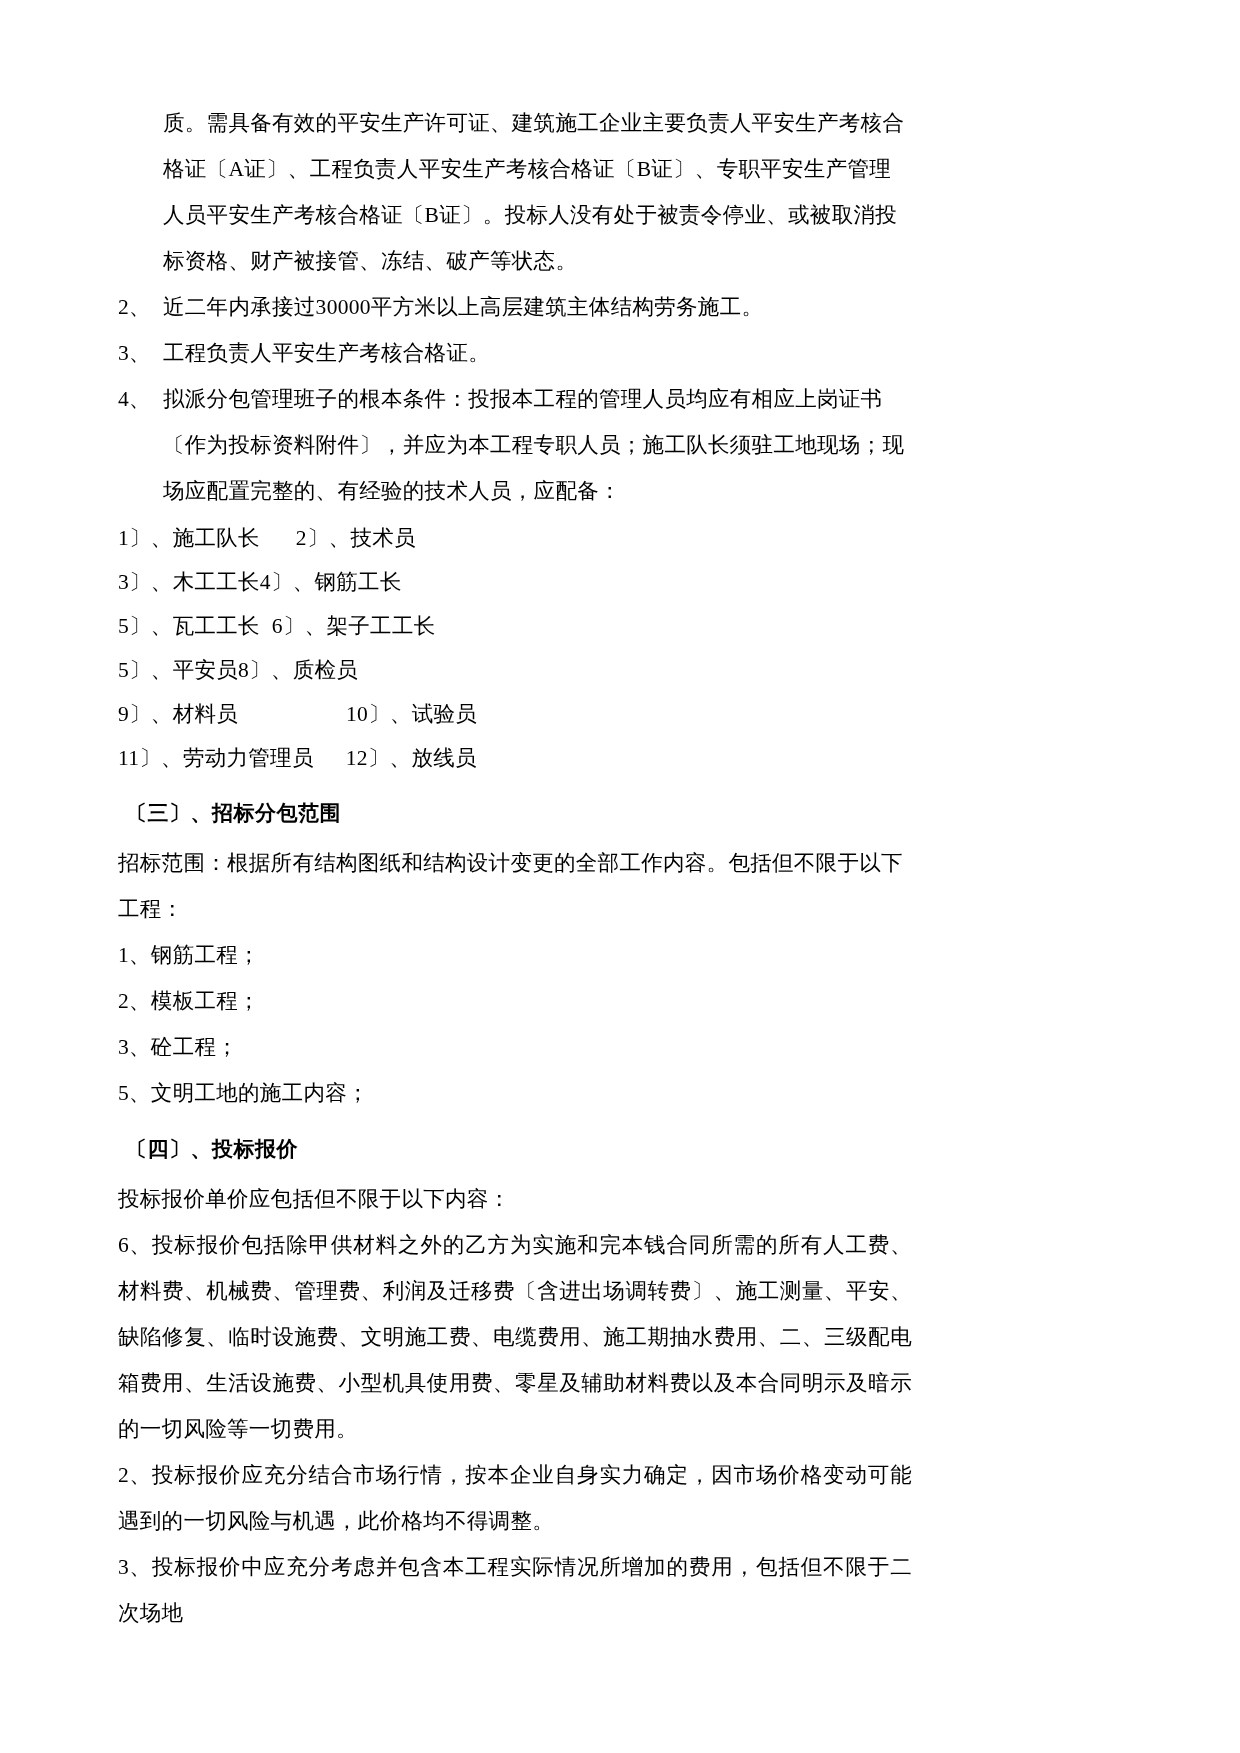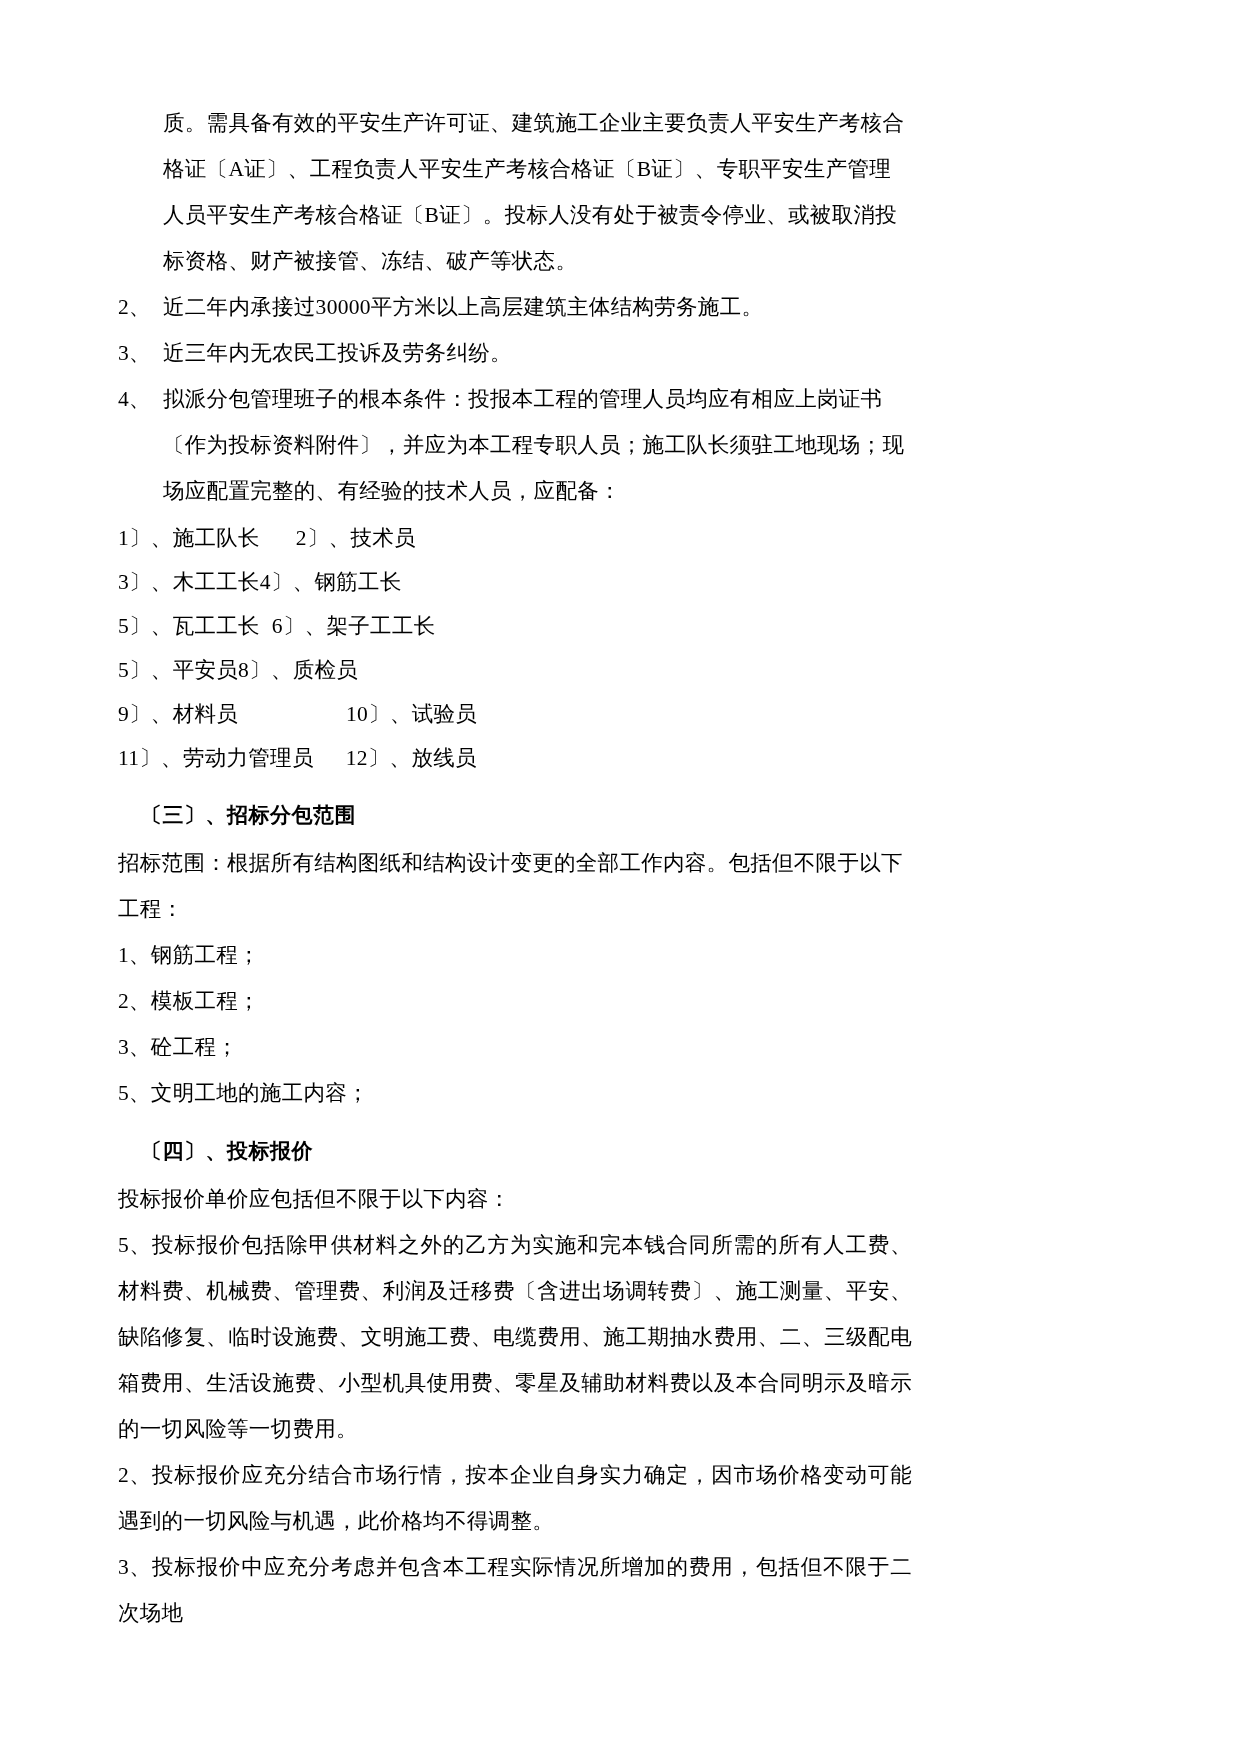--- a/index.html
+++ b/index.html
@@ -58,28 +58,27 @@
   .sub-gap-1 {
     display: inline-block;
     width: 36px;
   }
   .sub-col2 {
     display: inline-block;
     margin-left: 108px;
   }
   .heading {
     font-weight: bold;
-    font-family: Liberation Sans, sans-serif;
+    font-family: Liberation Mono, monospace;
     font-size: 21px;
     line-height: 46px;
     letter-spacing: 0.5px;
     padding-left: 8px;
     margin-top: 12px;
     margin-bottom: 2px;
-    margin-left: 15px;
   }
   .plain {
     line-height: 46px;
     letter-spacing: 0.3px;
   }
   .para-block {
     line-height: 46px;
     letter-spacing: 0.3px;
     text-align: justify;
   }
@@ -93,21 +92,21 @@
 
     <div class="p-cont">质。需具备有效的平安生产许可证、建筑施工企业主要负责人平安生产考核合格证〔A证〕、工程负责人平安生产考核合格证〔B证〕、专职平安生产管理人员平安生产考核合格证〔B证〕。投标人没有处于被责令停业、或被取消投标资格、财产被接管、冻结、破产等状态。</div>
 
     <div class="li-row">
       <span class="li-num">2、</span>
       <span class="li-text">近二年内承接过30000平方米以上高层建筑主体结构劳务施工。</span>
     </div>
 
     <div class="li-row">
       <span class="li-num">3、</span>
-      <span class="li-text">近三年内无农民工投诉及劳务纠纷。</span>
+      <span class="li-text">工程负责人平安生产考核合格证。</span>
     </div>
 
     <div class="li-row">
       <span class="li-num">4、</span>
       <span class="li-text">拟派分包管理班子的根本条件：投报本工程的管理人员均应有相应上岗证书〔作为投标资料附件〕，并应为本工程专职人员；施工队长须驻工地现场；现场应配置完整的、有经验的技术人员，应配备：</span>
     </div>
 
     <div class="spacer-xs"></div>
 
     <div class="sub-line">
@@ -148,18 +147,18 @@
 
     <div class="plain" style="padding-left:0">1、钢筋工程；</div>
     <div class="plain" style="padding-left:0">2、模板工程；</div>
     <div class="plain" style="padding-left:0">3、砼工程；</div>
     <div class="plain" style="padding-left:0">5、文明工地的施工内容；</div>
 
     <div class="heading">〔四〕、投标报价</div>
 
     <div class="plain">投标报价单价应包括但不限于以下内容：</div>
 
-    <div class="para-block">5、投标报价包括除甲供材料之外的乙方为实施和完本钱合同所需的所有人工费、材料费、机械费、管理费、利润及迁移费〔含进出场调转费〕、施工测量、平安、缺陷修复、临时设施费、文明施工费、电缆费用、施工期抽水费用、二、三级配电箱费用、生活设施费、小型机具使用费、零星及辅助材料费以及本合同明示及暗示的一切风险等一切费用。</div>
+    <div class="para-block">6、投标报价包括除甲供材料之外的乙方为实施和完本钱合同所需的所有人工费、材料费、机械费、管理费、利润及迁移费〔含进出场调转费〕、施工测量、平安、缺陷修复、临时设施费、文明施工费、电缆费用、施工期抽水费用、二、三级配电箱费用、生活设施费、小型机具使用费、零星及辅助材料费以及本合同明示及暗示的一切风险等一切费用。</div>
     <div class="para-block">2、投标报价应充分结合市场行情，按本企业自身实力确定，因市场价格变动可能遇到的一切风险与机遇，此价格均不得调整。</div>
     <div class="para-block">3、投标报价中应充分考虑并包含本工程实际情况所增加的费用，包括但不限于二次场地</div>
 
   </div>
 </div>
 
 </body></html>

